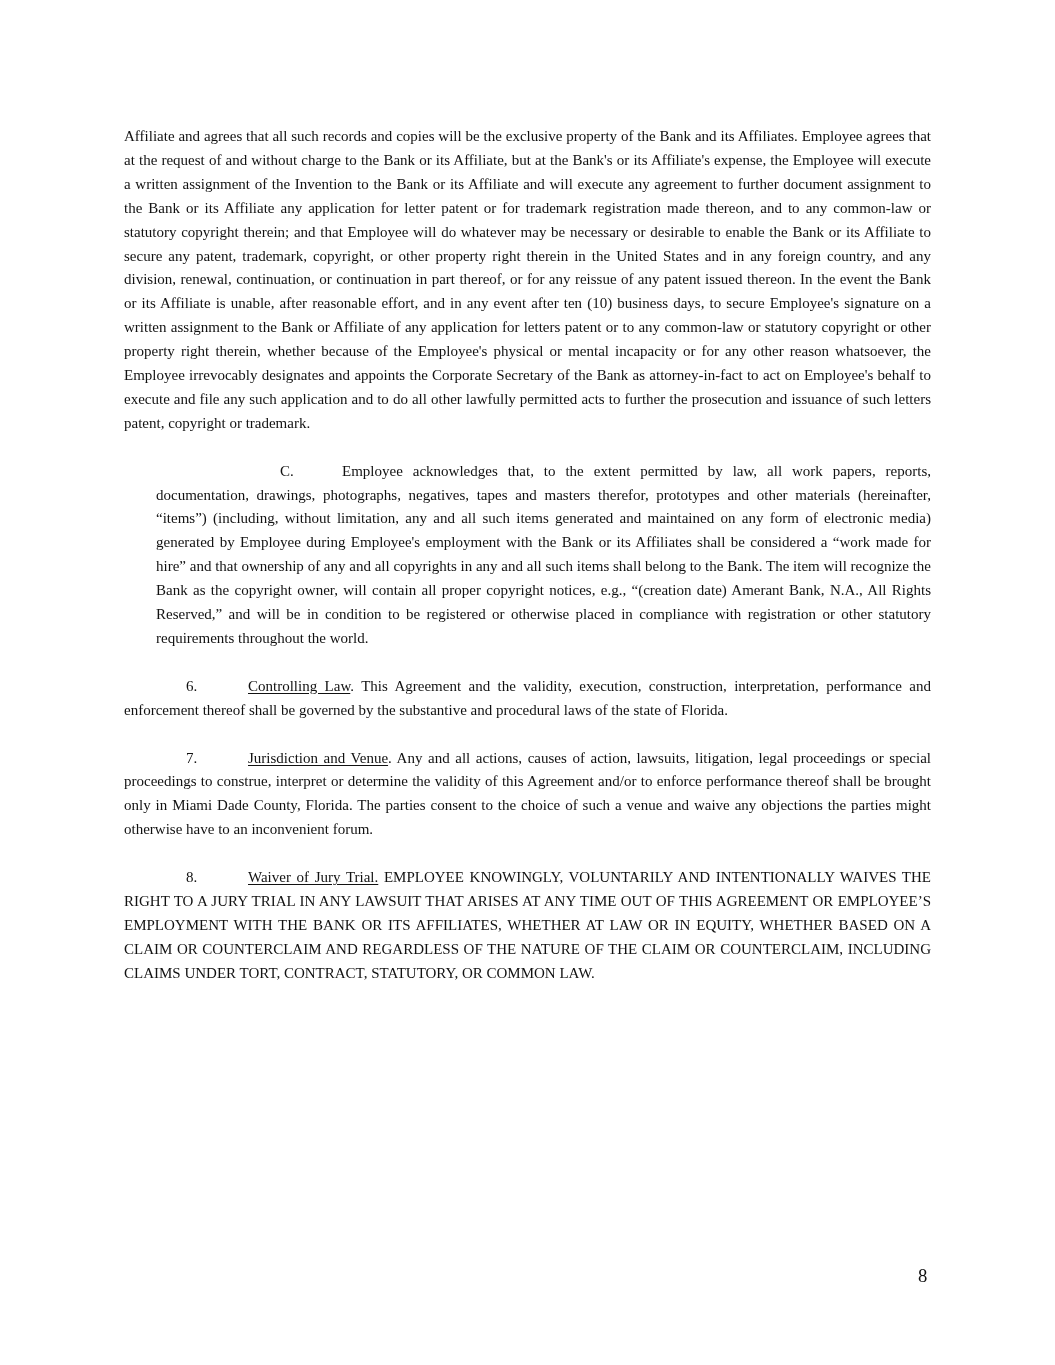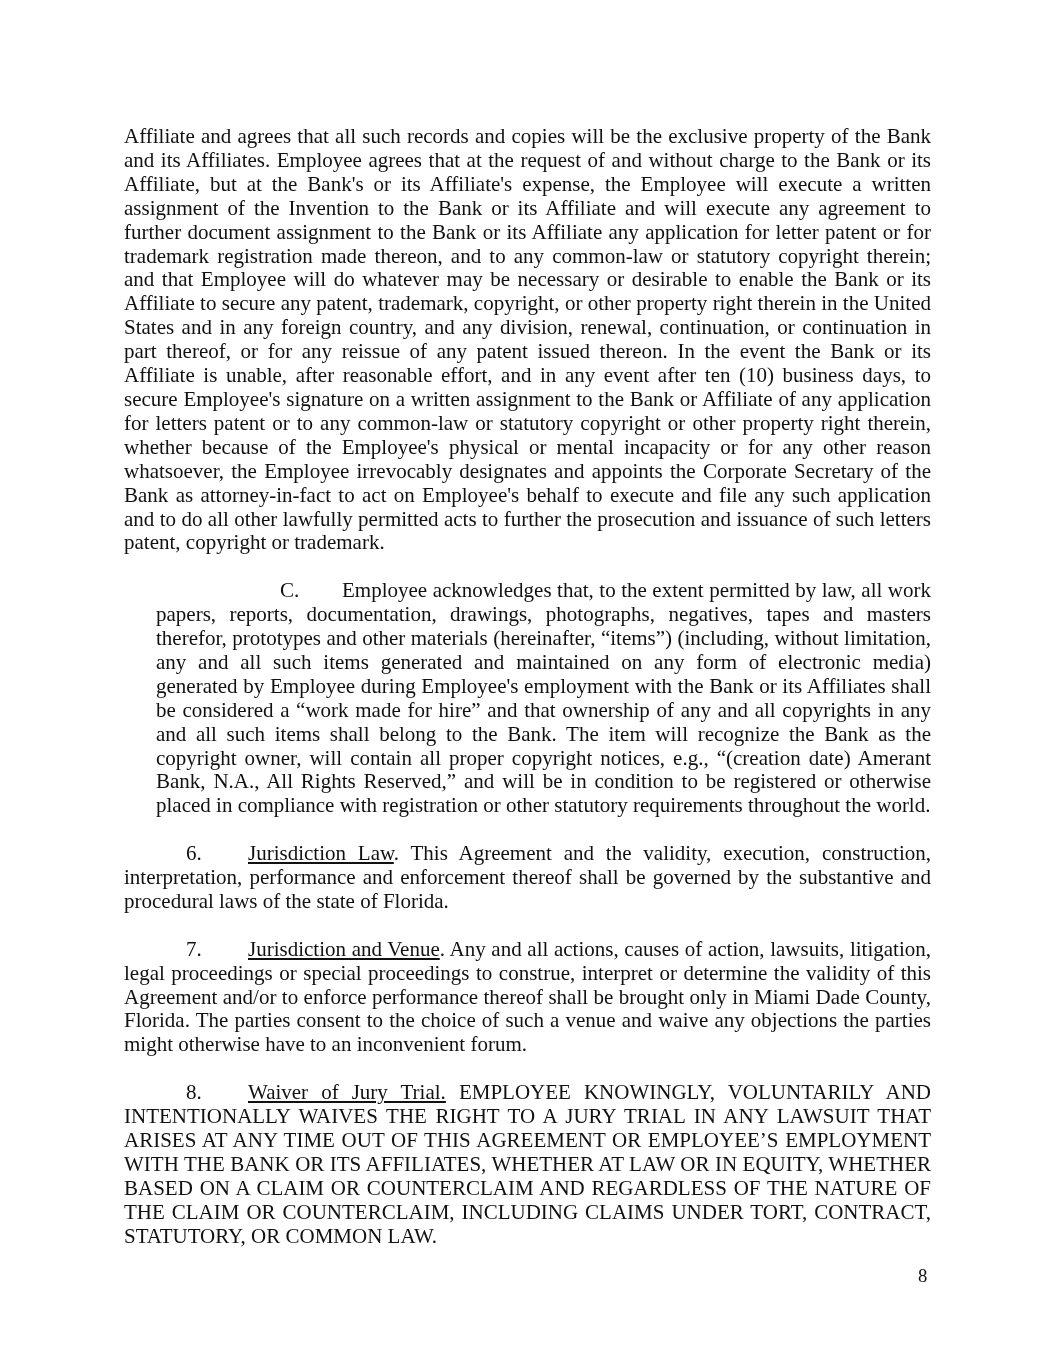--- a/index.html
+++ b/index.html
@@ -1,38 +1,38 @@
 <!DOCTYPE html>
 <html><head>
 <meta charset="utf-8">
 <style>
   html, body { margin: 0; padding: 0; background: #ffffff; }
   body { width: 1055px; height: 1365px; position: relative; overflow: hidden; }
   .page {
     position: absolute; left: 124px; top: 125px; width: 807px;
-    font-family: "Liberation Serif", serif; font-size: 21px; line-height: 23.9px; color: #111111;
+    font-family: "Liberation Serif", serif; font-size: 15px; line-height: 23.9px; color: #111111;
   }
   p { margin: 0 0 23.9px 0; text-align: justify; text-align-last: left; }
   .indent-c { text-indent: 124px; margin-left: 32px; }
   .indent-n { text-indent: 62px; }
   .num { display: inline-block; width: 62px; text-indent: 0; }
   .u { text-decoration: underline; text-underline-offset: 2px; }
   .pagenum {
     position: absolute; left: 918px; top: 1265px;
     font-family: "Liberation Serif", serif; font-size: 18.7px; color: #111111;
   }
 </style>
 </head>
 <body>
 
 <div class="page">
   <p>Affiliate and agrees that all such records and copies will be the exclusive property of the Bank and its Affiliates. Employee agrees that at the request of and without charge to the Bank or its Affiliate, but at the Bank's or its Affiliate's expense, the Employee will execute a written assignment of the Invention to the Bank or its Affiliate and will execute any agreement to further document assignment to the Bank or its Affiliate any application for letter patent or for trademark registration made thereon, and to any common-law or statutory copyright therein; and that Employee will do whatever may be necessary or desirable to enable the Bank or its Affiliate to secure any patent, trademark, copyright, or other property right therein in the United States and in any foreign country, and any division, renewal, continuation, or continuation in part thereof, or for any reissue of any patent issued thereon. In the event the Bank or its Affiliate is unable, after reasonable effort, and in any event after ten (10) business days, to secure Employee's signature on a written assignment to the Bank or Affiliate of any application for letters patent or to any common-law or statutory copyright or other property right therein, whether because of the Employee's physical or mental incapacity or for any other reason whatsoever, the Employee irrevocably designates and appoints the Corporate Secretary of the Bank as attorney-in-fact to act on Employee's behalf to execute and file any such application and to do all other lawfully permitted acts to further the prosecution and issuance of such letters patent, copyright or trademark.</p>
 
   <p class="indent-c"><span class="num">C.</span><span>Employee acknowledges that, to the extent permitted by law, all work papers, reports, documentation, drawings, photographs, negatives, tapes and masters therefor, prototypes and other materials (hereinafter, “items”) (including, without limitation, any and all such items generated and maintained on any form of electronic media) generated by Employee during Employee's employment with the Bank or its Affiliates shall be considered a “work made for hire” and that ownership of any and all copyrights in any and all such items shall belong to the Bank. The item will recognize the Bank as the copyright owner, will contain all proper copyright notices, e.g., “(creation date) Amerant Bank, N.A., All Rights Reserved,” and will be in condition to be registered or otherwise placed in compliance with registration or other statutory requirements throughout the world.</span></p>
 
-  <p class="indent-n"><span class="num">6.</span><span class="u">Jurisdiction Law</span><span>.  This Agreement and the validity, execution, construction, interpretation, performance and enforcement thereof shall be governed by the substantive and procedural laws of the state of Florida.</span></p>
+  <p class="indent-n"><span class="num">6.</span><span class="u">Controlling Law</span><span>.  This Agreement and the validity, execution, construction, interpretation, performance and enforcement thereof shall be governed by the substantive and procedural laws of the state of Florida.</span></p>
 
   <p class="indent-n"><span class="num">7.</span><span class="u">Jurisdiction and Venue</span><span>.  Any and all actions, causes of action, lawsuits, litigation, legal proceedings or special proceedings to construe, interpret or determine the validity of this Agreement and/or to enforce performance thereof shall be brought only in Miami Dade County, Florida.  The parties consent to the choice of such a venue and waive any objections the parties might otherwise have to an inconvenient forum.</span></p>
 
   <p class="indent-n"><span class="num">8.</span><span class="u">Waiver of Jury Trial.</span><span>  EMPLOYEE KNOWINGLY, VOLUNTARILY AND INTENTIONALLY WAIVES THE RIGHT TO A JURY TRIAL IN ANY LAWSUIT THAT ARISES AT ANY TIME OUT OF THIS AGREEMENT OR EMPLOYEE’S EMPLOYMENT WITH THE BANK OR ITS AFFILIATES, WHETHER AT LAW OR IN EQUITY, WHETHER BASED ON A CLAIM OR COUNTERCLAIM AND REGARDLESS OF THE NATURE OF THE CLAIM OR COUNTERCLAIM, INCLUDING CLAIMS UNDER TORT, CONTRACT, STATUTORY, OR COMMON LAW.</span></p>
 </div>
 
 <div class="pagenum">8</div>
 
 </body></html>

